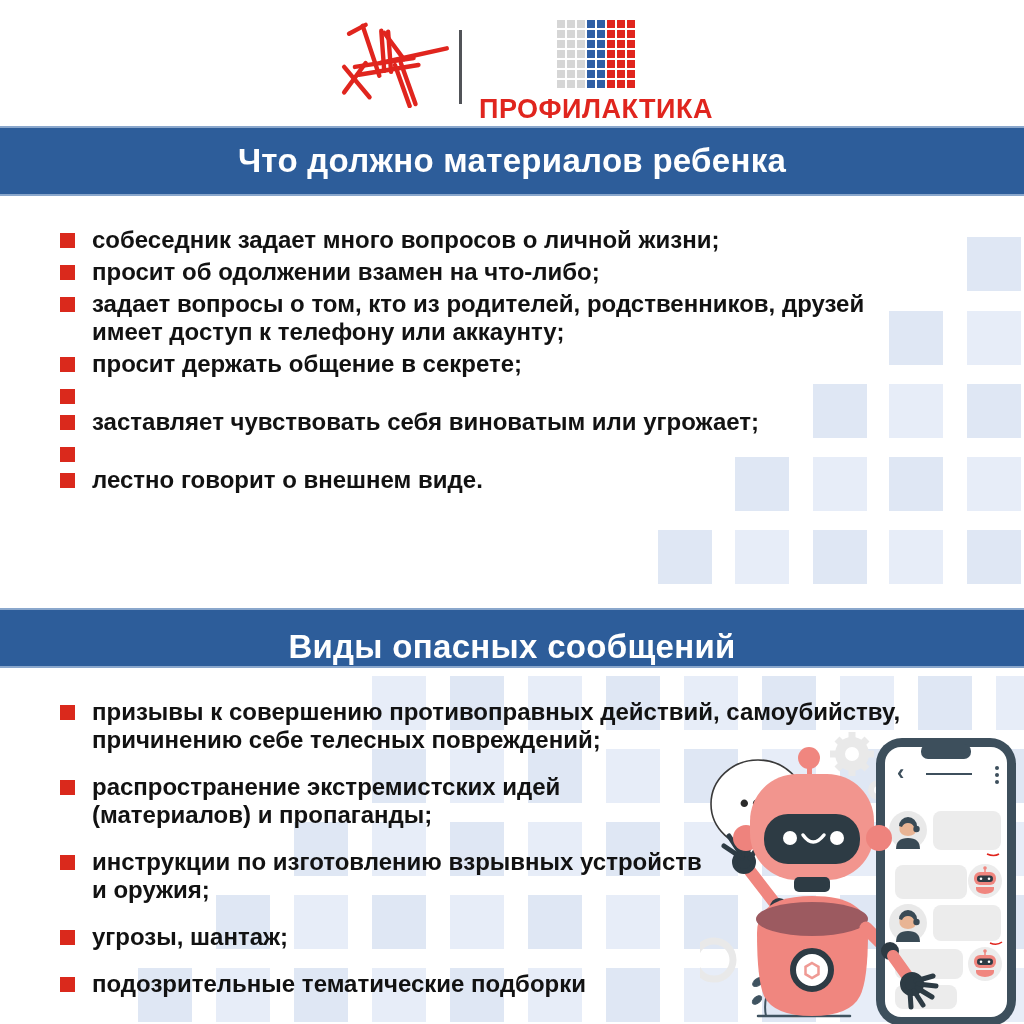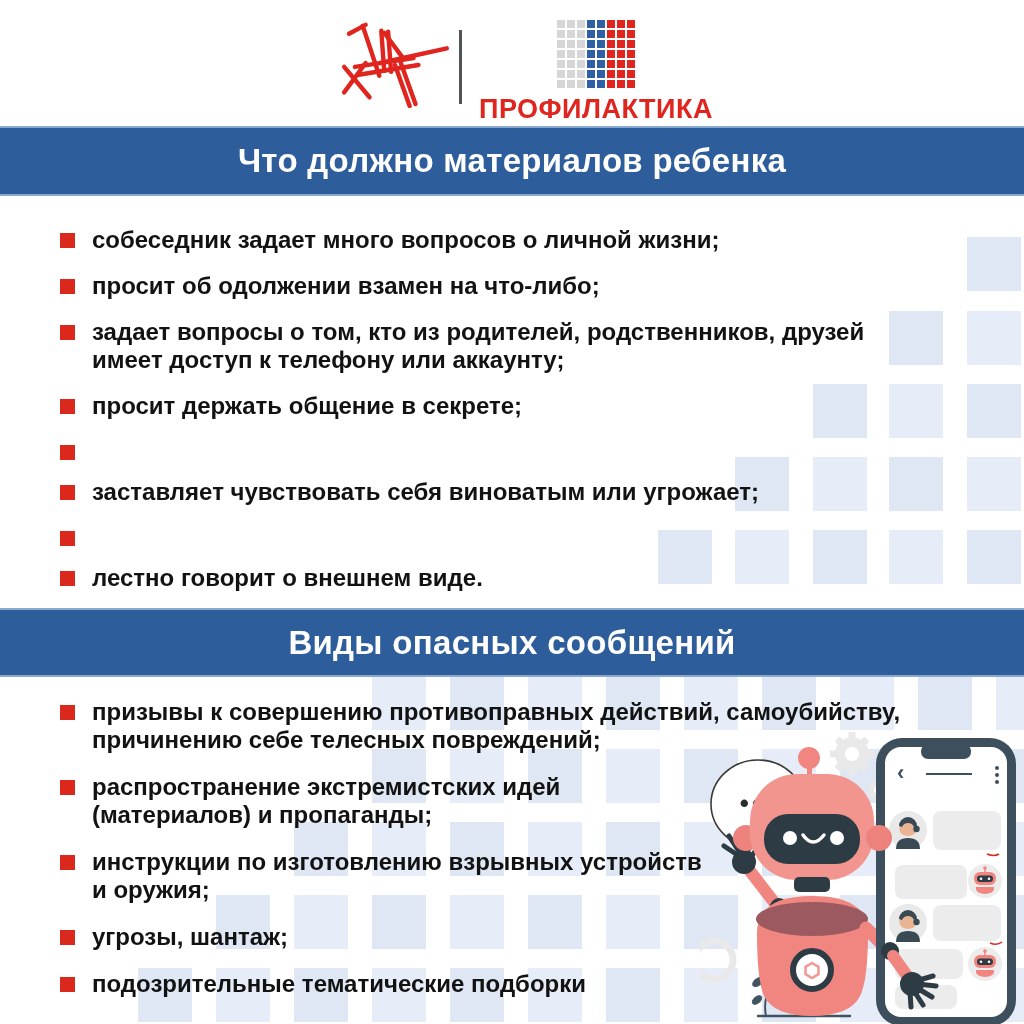--- a/index.html
+++ b/index.html
@@ -21,24 +21,24 @@
   .brand-title{font-size:27px;font-weight:bold;color:#e0251e;letter-spacing:.5px;line-height:28px;}
   .brand-subtitle{font-size:15px;color:#4d82b4;letter-spacing:1.6px;line-height:20px;}
   
   .banner{
     position:absolute;left:0;width:1024px;background:#2d5d9a;color:#fff;
     display:flex;align-items:center;justify-content:center;
     font-weight:bold;font-size:33px;letter-spacing:.3px;z-index:2;
     border-top:2px solid #8aa7cc;border-bottom:2px solid #8aa7cc;box-sizing:border-box;
   }
   #banner-1{top:126px;height:70px;}
-  #banner-2{top:608px;height:69px;}
+  #banner-2{top:608px;height:60px;align-items:flex-end;}
   
   .list{position:absolute;left:60px;display:flex;flex-direction:column;z-index:2;}
-  #list-1{top:226px;gap:18px;}
+  #list-1{top:226px;gap:4px;}
   #list-2{top:698px;gap:19px;}
   .item{display:flex;align-items:flex-start;}
   .bullet{width:15px;height:15px;background:#da291c;margin:7px 17px 0 0;flex:none;}
   .item-text{font-size:24px;line-height:28px;font-weight:bold;color:#121212;white-space:pre-line;}
   
   #illustration{position:absolute;left:700px;top:718px;z-index:1;}
 </style>
 </head>
 <body>
 

